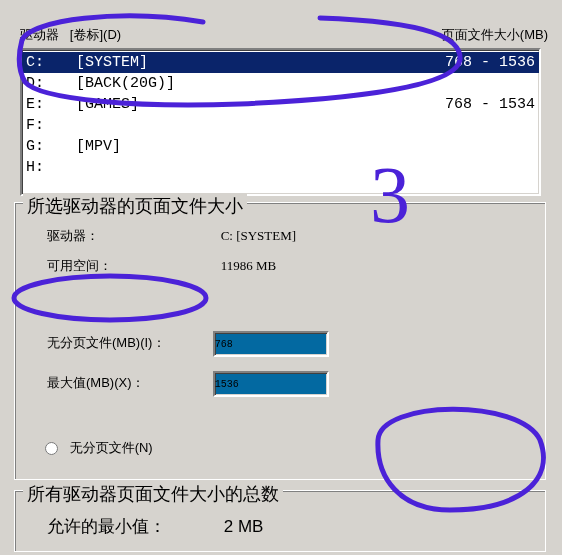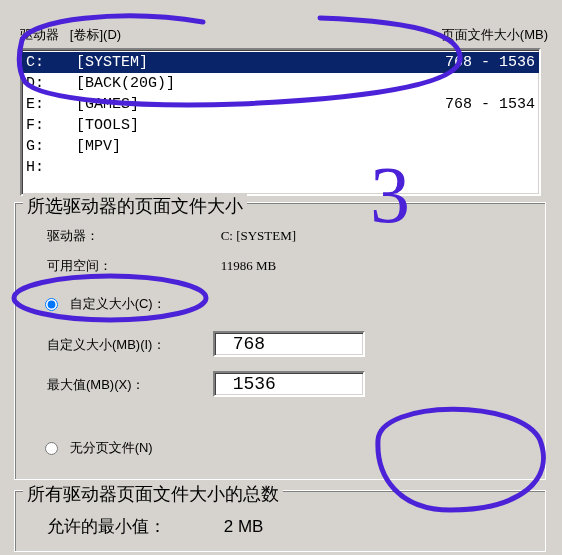--- a/index.html
+++ b/index.html
@@ -66,26 +66,26 @@
   .r3{top:236px}
   .radio-row input{margin:0 8px 0 0;vertical-align:middle}
   .radio-row label{vertical-align:middle}
 
   .num-row{position:absolute;left:32px;font-size:13px}
   .n1{top:128px}
   .n2{top:168px}
   .num-row .nlbl{display:inline-block;width:162px}
   .num-row input[type=text]{
     width:112px;height:20px;
-    font-family:"Courier New",monospace;font-size:18px;
-    padding:1px 18px;
+    font-family:"Courier New",monospace;font-size:10px;
+    padding:1px 0;
     border:2px solid;
     border-color:#808080 #fff #fff #808080;
     box-shadow:inset 1px 1px 0 #404040, inset -1px -1px 0 #d6d3ce;
-    background:#ffffff;
+    background:#0369a1;
   }
 
   .set-btn{
     position:absolute;right:22px;top:230px;
     width:108px;height:26px;
     font-size:13px;
     background:#d6d3ce;
     border:2px solid;
     border-color:#fff #404040 #404040 #fff;
     box-shadow:inset -1px -1px 0 #808080, inset 1px 1px 0 #d6d3ce;
@@ -111,44 +111,40 @@
     <span>驱动器</span>&nbsp;&nbsp;
     <span>[卷标]</span><span>(D)</span>
   </span>
   <span>页面文件大小(MB)</span>
 </div>
 
 <div class="drive-list" id="drive-list">
     <div class="drive-row selected"><span class="dv">C:</span><span class="lb">[SYSTEM]</span><span class="sz">768 - 1536</span></div>
     <div class="drive-row"><span class="dv">D:</span><span class="lb">[BACK(20G)]</span><span class="sz"></span></div>
     <div class="drive-row"><span class="dv">E:</span><span class="lb">[GAMES]</span><span class="sz">768 - 1534</span></div>
-    <div class="drive-row"><span class="dv">F:</span><span class="lb">[TOOLS]</span><span class="sz"></span></div>
+    <div class="drive-row"><span class="dv">F:</span><span class="sz"></span></div>
     <div class="drive-row"><span class="dv">G:</span><span class="lb">[MPV]</span><span class="sz"></span></div>
     <div class="drive-row"><span class="dv">H:</span><span class="sz"></span></div>
   </div>
 
 <div class="group group1">
   <div class="group-title">所选驱动器的页面文件大小</div>
 
   <div class="kv drv">
     <span class="lbl">驱动器：</span>
     <span class="val">C:  [SYSTEM]</span>
   </div>
   <div class="kv avail">
     <span class="lbl">可用空间：</span>
     <span class="val">11986 MB</span>
   </div>
 
-  <div class="radio-row r1">
-    <input type="radio" name="pf" checked="" style="">
-    <label>自定义大小(C)：</label>
-  </div>
 
   <div class="num-row n1">
-    <span class="nlbl">自定义大小(MB)(I)：</span>
+    <span class="nlbl">无分页文件(MB)(I)：</span>
     <input type="text" value="768" style="">
   </div>
   <div class="num-row n2">
     <span class="nlbl">最大值(MB)(X)：</span>
     <input type="text" value="1536" style="">
   </div>
 
   <div class="radio-row r3">
     <input type="radio" name="pf" style="">
     <label>无分页文件(N)</label>

